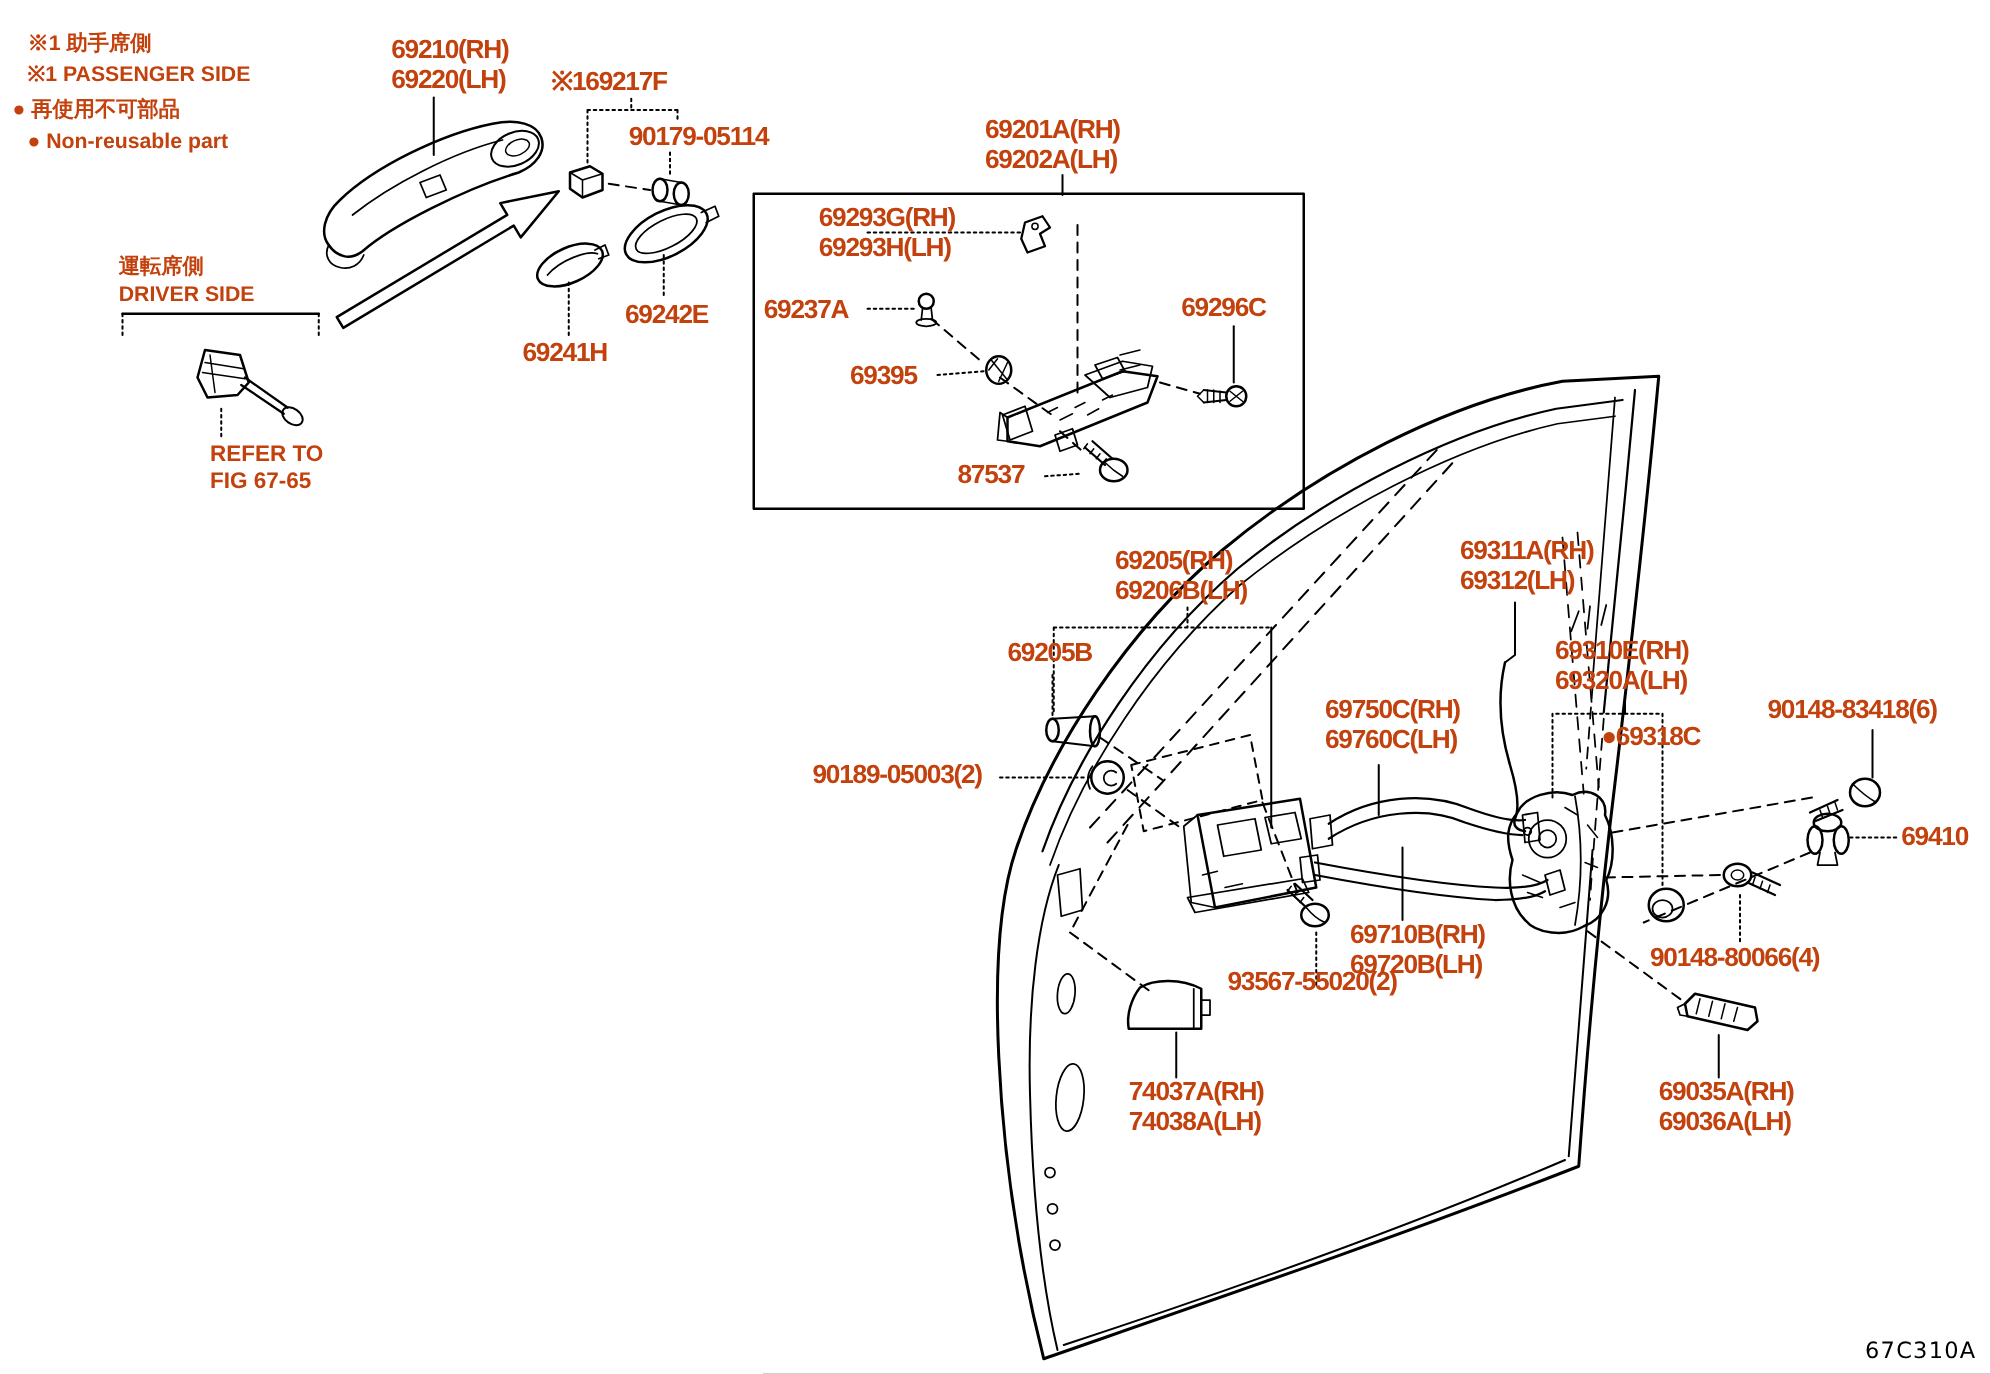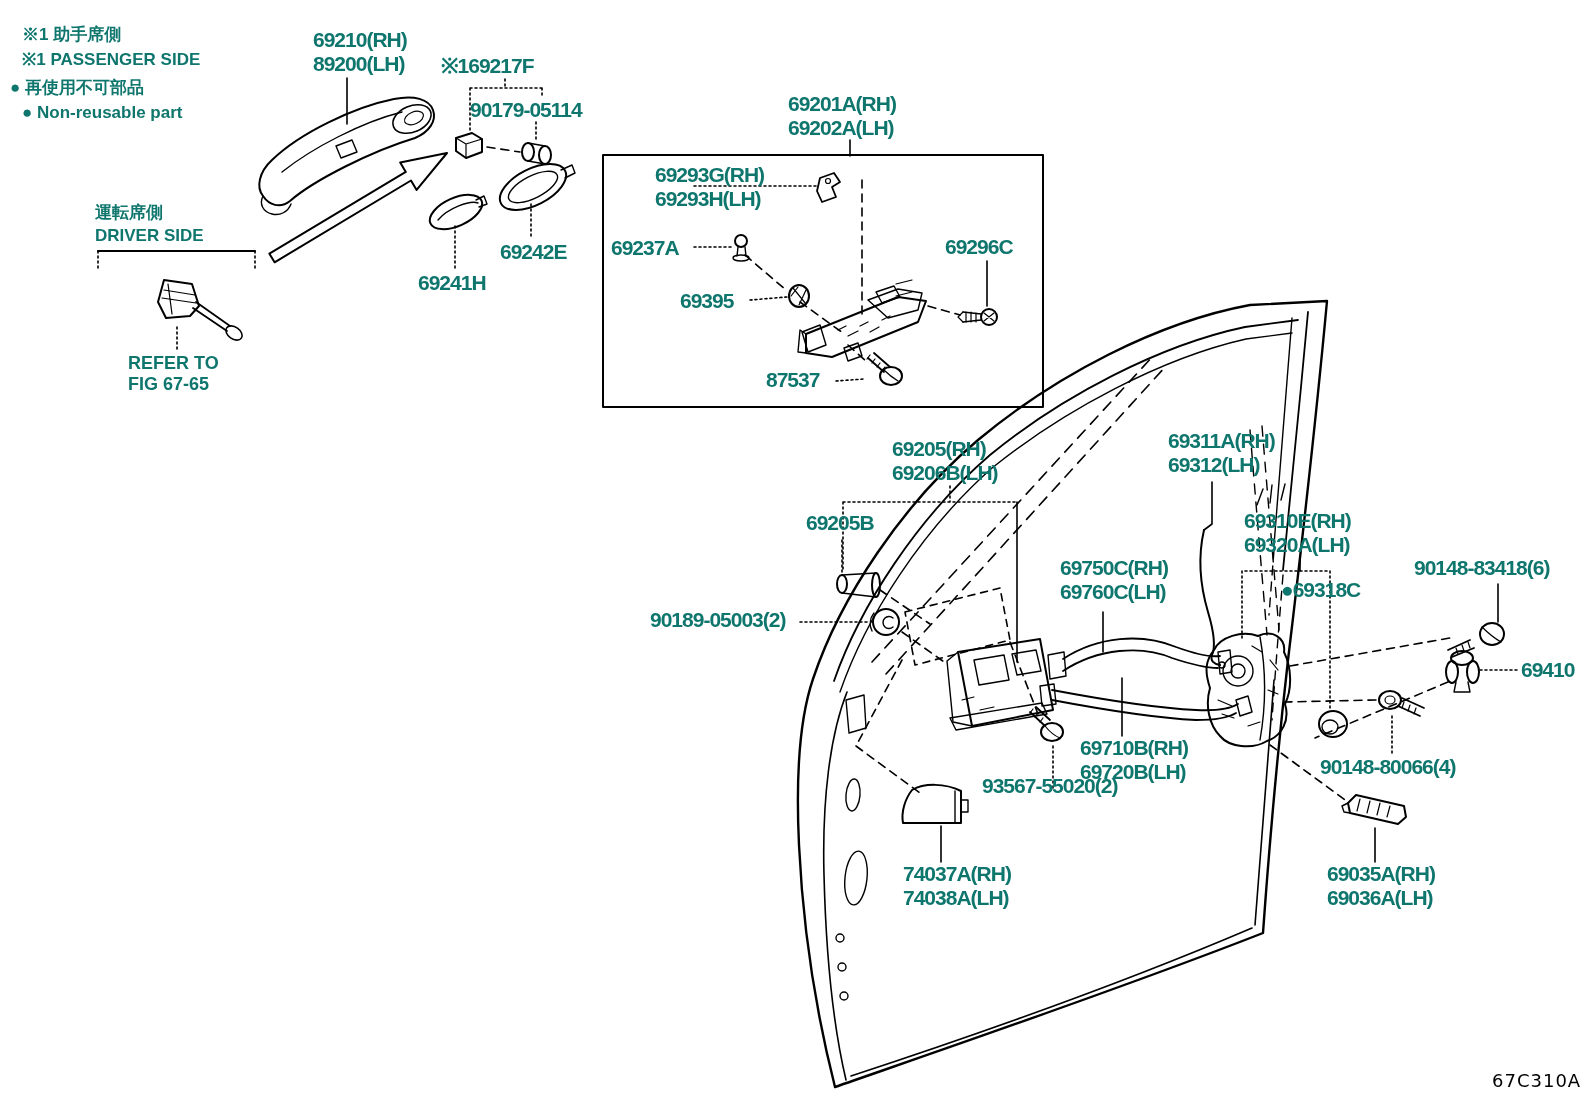--- a/index.html
+++ b/index.html
@@ -3,24 +3,24 @@
 <meta charset="utf-8">
 <style>
   html,body{margin:0;padding:0;background:#888;}
   #stage{
     position:relative;width:1592px;height:1099px;background:#ffffff;
     font-family:"Liberation Sans",sans-serif;color:#000;overflow:hidden;
   }
   #art{position:absolute;left:0;top:0;}
   .lbl{
     position:absolute;font-weight:bold;font-size:21px;line-height:1.16;
-    letter-spacing:-1px;white-space:pre-line;color:#0f766e;
+    letter-spacing:-1px;white-space:pre-line;color:#c2410c;
   }
   .lbl.small{font-size:17px;letter-spacing:0;}
-  .lbl.mid{font-size:18px;letter-spacing:0;}
+  .lbl.mid{font-size:18px;letter-spacing:0;margin-left:40px;}
   .code{
     position:absolute;font-family:"DejaVu Sans",sans-serif;font-weight:normal;
     font-size:18px;letter-spacing:1px;color:#000;
   }
 </style>
 </head>
 <body>
 
 <div id="stage">
 
@@ -268,23 +268,23 @@
     <path stroke-dasharray="8,6" d="M1270 745 L1348 802"></path>
   </g>
 </svg>
 
   <div class="lbl small" style="left:22px;top:25px">※1 助手席側</div>
   <div class="lbl small" style="left:22px;top:50px">※1 PASSENGER SIDE</div>
   <div class="lbl small" style="left:10px;top:78px">● 再使用不可部品</div>
   <div class="lbl small" style="left:22px;top:103px">● Non-reusable part</div>
 
   <div class="lbl" style="left:313px;top:28px">69210(RH)
-89200(LH)</div>
+69220(LH)</div>
   <div class="lbl" style="left:441px;top:54px">※169217F</div>
-  <div class="lbl" style="left:470px;top:98px">90179-05114</div>
+  <div class="lbl" style="left:503px;top:98px">90179-05114</div>
   <div class="lbl" style="left:788px;top:92px">69201A(RH)
 69202A(LH)</div>
   <div class="lbl" style="left:655px;top:163px">69293G(RH)
 69293H(LH)</div>
   <div class="lbl" style="left:611px;top:236px">69237A</div>
   <div class="lbl" style="left:945px;top:235px">69296C</div>
   <div class="lbl" style="left:680px;top:289px">69395</div>
   <div class="lbl" style="left:766px;top:368px">87537</div>
   <div class="lbl" style="left:500px;top:240px">69242E</div>
   <div class="lbl" style="left:418px;top:271px">69241H</div>

